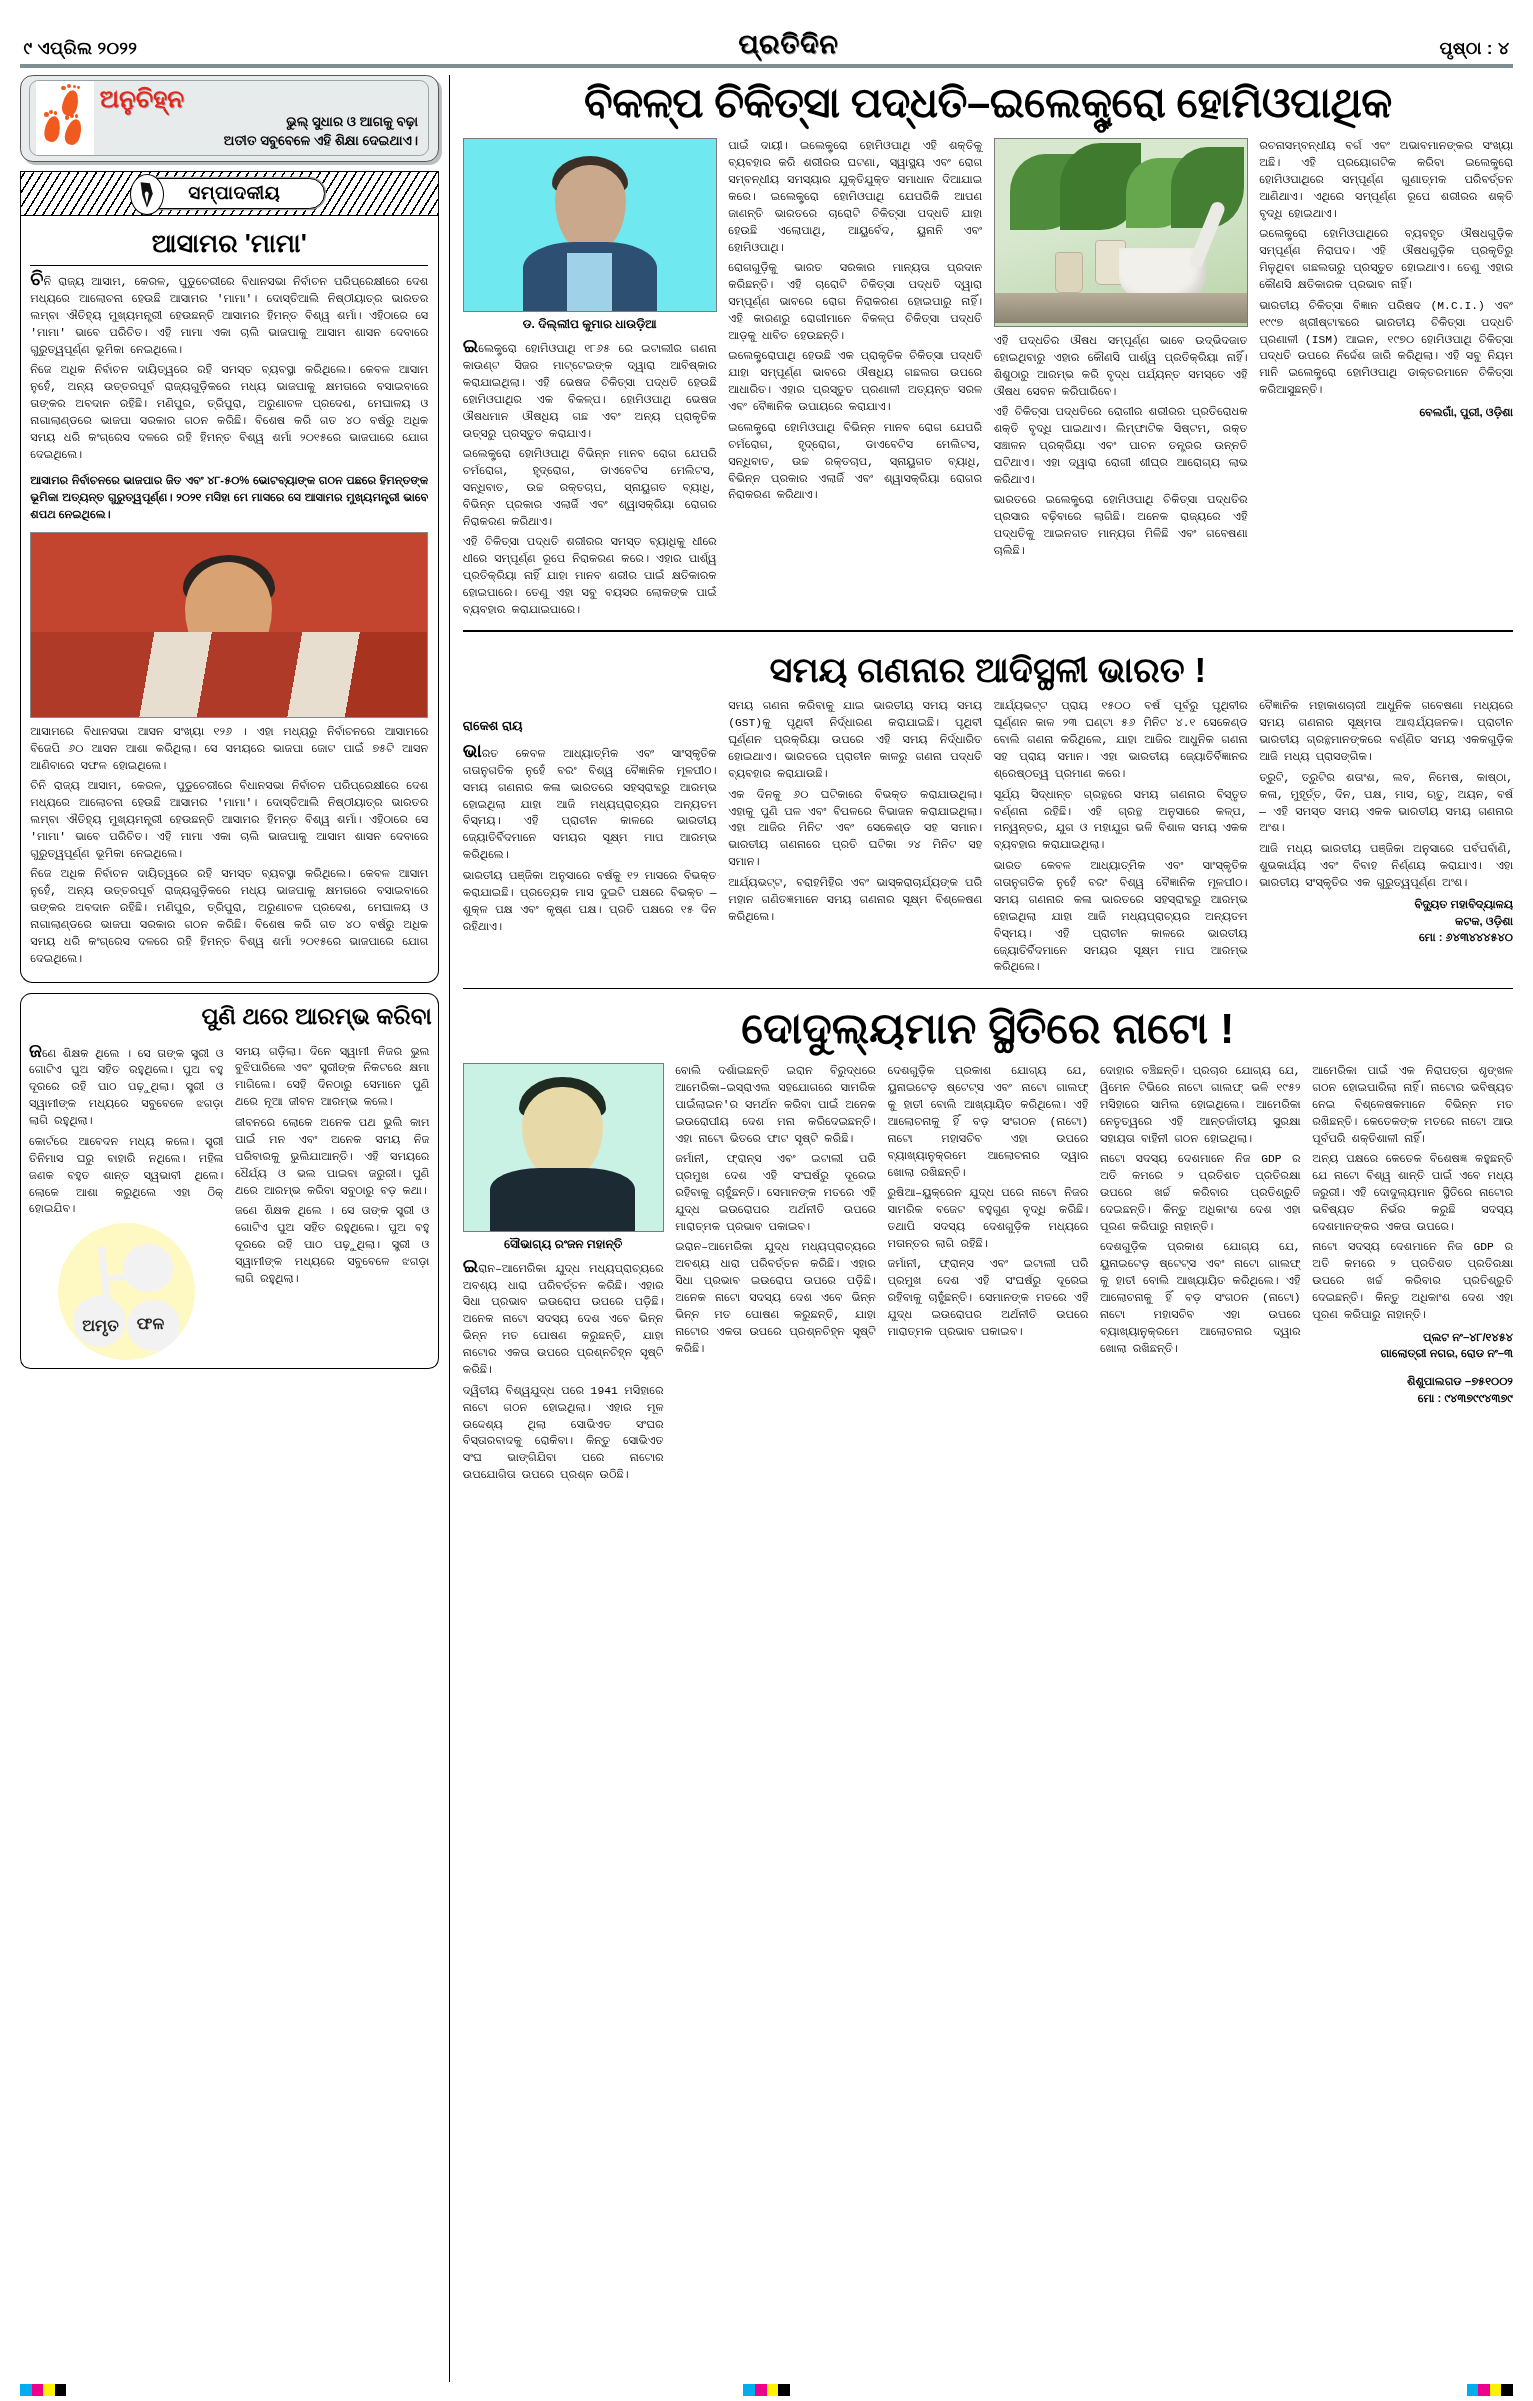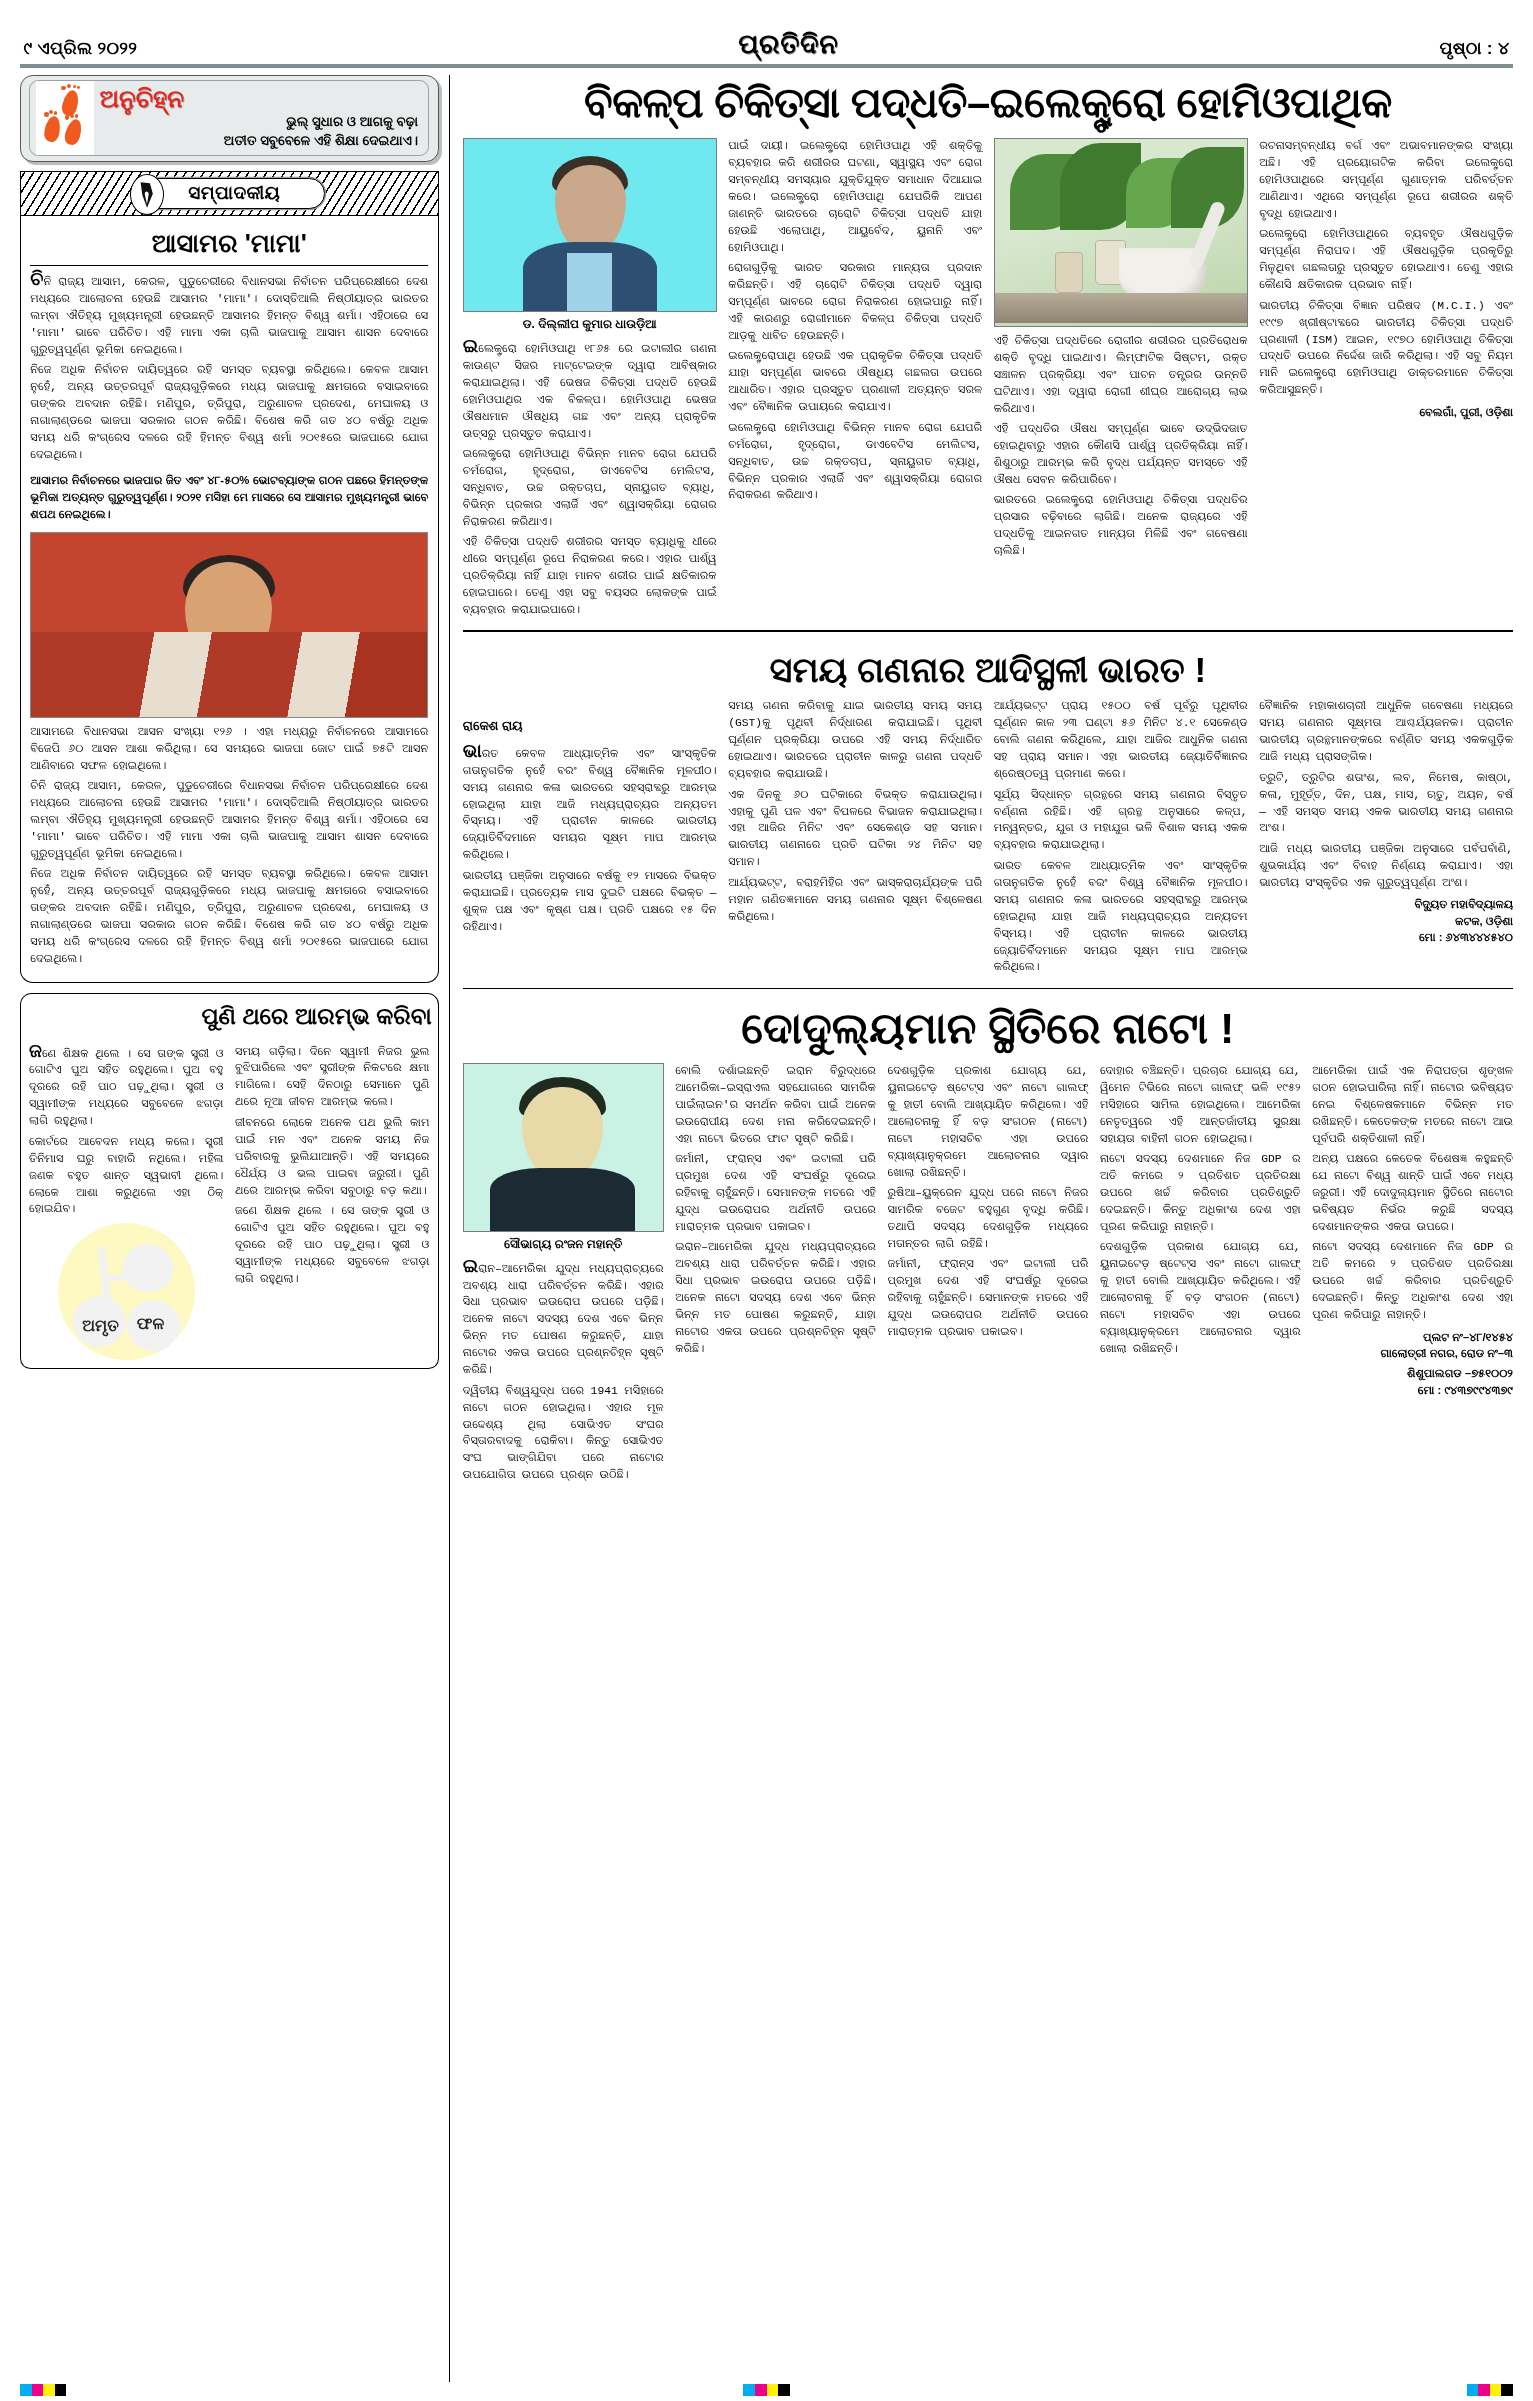--- a/index.html
+++ b/index.html
@@ -605,22 +605,22 @@
               <span class="b1 bottle"></span>
               <span class="b2 bottle"></span>
               <span class="mortar"></span>
               <span class="pestle"></span>
               <span class="pill" style="left:12%;bottom:10%;width:10.5px;height:10.5px;"></span>
               <span class="pill" style="left:18%;bottom:7%;width:9.3px;height:9.3px;"></span>
               <span class="pill" style="left:62%;bottom:8%;width:10px;height:10px;"></span>
               <span class="pill" style="left:68%;bottom:5%;width:8.7px;height:8.7px;"></span>
               <span class="stone"></span>
             </div>
+            <p class="body">ଏହି ପଦ୍ଧତିର ଔଷଧ ସମ୍ପୂର୍ଣ୍ଣ ଭାବେ ଉଦ୍ଭିଦଜାତ ହୋଇଥିବାରୁ ଏହାର କୌଣସି ପାର୍ଶ୍ୱ ପ୍ରତିକ୍ରିୟା ନାହିଁ। ଶିଶୁଠାରୁ ଆରମ୍ଭ କରି ବୃଦ୍ଧ ପର୍ଯ୍ୟନ୍ତ ସମସ୍ତେ ଏହି ଔଷଧ ସେବନ କରିପାରିବେ।</p>
             <p class="body">ଏହି ଚିକିତ୍ସା ପଦ୍ଧତିରେ ରୋଗୀର ଶରୀରର ପ୍ରତିରୋଧକ ଶକ୍ତି ବୃଦ୍ଧି ପାଇଥାଏ। ଲିମ୍ଫାଟିକ ସିଷ୍ଟମ, ରକ୍ତ ସଞ୍ଚାଳନ ପ୍ରକ୍ରିୟା ଏବଂ ପାଚନ ତନ୍ତ୍ରର ଉନ୍ନତି ଘଟିଥାଏ। ଏହା ଦ୍ୱାରା ରୋଗୀ ଶୀଘ୍ର ଆରୋଗ୍ୟ ଲାଭ କରିଥାଏ।</p>
-            <p class="body">ଏହି ପଦ୍ଧତିର ଔଷଧ ସମ୍ପୂର୍ଣ୍ଣ ଭାବେ ଉଦ୍ଭିଦଜାତ ହୋଇଥିବାରୁ ଏହାର କୌଣସି ପାର୍ଶ୍ୱ ପ୍ରତିକ୍ରିୟା ନାହିଁ। ଶିଶୁଠାରୁ ଆରମ୍ଭ କରି ବୃଦ୍ଧ ପର୍ଯ୍ୟନ୍ତ ସମସ୍ତେ ଏହି ଔଷଧ ସେବନ କରିପାରିବେ।</p>
             <p class="body">ଭାରତରେ ଇଲେକ୍ଟ୍ରୋ ହୋମିଓପାଥି ଚିକିତ୍ସା ପଦ୍ଧତିର ପ୍ରସାର ବଢ଼ିବାରେ ଲାଗିଛି। ଅନେକ ରାଜ୍ୟରେ ଏହି ପଦ୍ଧତିକୁ ଆଇନଗତ ମାନ୍ୟତା ମିଳିଛି ଏବଂ ଗବେଷଣା ଚାଲିଛି।</p>
           </div>
 
           <div class="acol">
             <p class="body">ରଚନାସମ୍ବନ୍ଧୀୟ ବର୍ଗ ଏବଂ ଅଭାବମାନଙ୍କର ସଂଖ୍ୟା ଅଛି। ଏହି ପ୍ରୟୋଗଟିକ କରିବା ଇଲେକ୍ଟ୍ରୋ ହୋମିଓପାଥିରେ ସମ୍ପୂର୍ଣ୍ଣ ଗୁଣାତ୍ମକ ପରିବର୍ତ୍ତନ ଆଣିଥାଏ। ଏଥିରେ ସମ୍ପୂର୍ଣ୍ଣ ରୂପେ ଶରୀରର ଶକ୍ତି ବୃଦ୍ଧି ହୋଇଥାଏ।</p>
             <p class="body">ଇଲେକ୍ଟ୍ରୋ ହୋମିଓପାଥିରେ ବ୍ୟବହୃତ ଔଷଧଗୁଡ଼ିକ ସମ୍ପୂର୍ଣ୍ଣ ନିରାପଦ। ଏହି ଔଷଧଗୁଡ଼ିକ ପ୍ରକୃତିରୁ ମିଳୁଥିବା ଗଛଲତାରୁ ପ୍ରସ୍ତୁତ ହୋଇଥାଏ। ତେଣୁ ଏହାର କୌଣସି କ୍ଷତିକାରକ ପ୍ରଭାବ ନାହିଁ।</p>
             <p class="body">ଭାରତୀୟ ଚିକିତ୍ସା ବିଜ୍ଞାନ ପରିଷଦ (M.C.I.) ଏବଂ ୧୯୯୭ ଖ୍ରୀଷ୍ଟାବ୍ଦରେ ଭାରତୀୟ ଚିକିତ୍ସା ପଦ୍ଧତି ପ୍ରଣାଳୀ (ISM) ଆଇନ, ୧୯୭୦ ହୋମିଓପାଥି ଚିକିତ୍ସା ପଦ୍ଧତି ଉପରେ ନିର୍ଦ୍ଦେଶ ଜାରି କରିଥିଲା। ଏହି ସବୁ ନିୟମ ମାନି ଇଲେକ୍ଟ୍ରୋ ହୋମିଓପାଥି ଡାକ୍ତରମାନେ ଚିକିତ୍ସା କରିଆସୁଛନ୍ତି।</p>
             <div class="sig">ବେଲଗାଁ, ପୁରୀ, ଓଡ଼ିଶା</div>
           </div>
         </div>
@@ -688,21 +688,21 @@
             <p class="body">ଦୋହାର ବଞ୍ଚିଛନ୍ତି। ପ୍ରଚାର ଯୋଗ୍ୟ ଯେ, ୱିମେନ ଟିଭିରେ ନାଟୋ ଗାଲଫ୍ ଭଳି ୧୯୫୨ ମସିହାରେ ସାମିଲ ହୋଇଥିଲେ। ଆମେରିକା ନେତୃତ୍ୱରେ ଏହି ଆନ୍ତର୍ଜାତୀୟ ସୁରକ୍ଷା ସହାୟତା ବାହିନୀ ଗଠନ ହୋଇଥିଲା।</p>
             <p class="body">ନାଟୋ ସଦସ୍ୟ ଦେଶମାନେ ନିଜ GDP ର ଅତି କମରେ ୨ ପ୍ରତିଶତ ପ୍ରତିରକ୍ଷା ଉପରେ ଖର୍ଚ୍ଚ କରିବାର ପ୍ରତିଶ୍ରୁତି ଦେଇଛନ୍ତି। କିନ୍ତୁ ଅଧିକାଂଶ ଦେଶ ଏହା ପୂରଣ କରିପାରୁ ନାହାନ୍ତି।</p>
             <p class="body">ଦେଶଗୁଡ଼ିକ ପ୍ରକାଶ ଯୋଗ୍ୟ ଯେ, ୟୁନାଇଟେଡ଼ ଷ୍ଟେଟ୍ସ ଏବଂ ନାଟୋ ଗାଲଫ୍ କୁ ହାତୀ ବୋଲି ଆଖ୍ୟାୟିତ କରିଥିଲେ। ଏହି ଆଲୋଚନାକୁ ହିଁ ବଡ଼ ସଂଗଠନ (ନାଟୋ) ନାଟୋ ମହାସଚିବ ଏହା ଉପରେ ବ୍ୟାଖ୍ୟାନୁକ୍ରମେ ଆଲୋଚନାର ଦ୍ୱାର ଖୋଲା ରଖିଛନ୍ତି।</p>
           </div>
           <div class="acol">
             <p class="body">ଆମେରିକା ପାଇଁ ଏକ ନିରାପତ୍ତା ଶୃଙ୍ଖଳ ଗଠନ ହୋଇପାରିଲା ନାହିଁ। ନାଟୋର ଭବିଷ୍ୟତ ନେଇ ବିଶ୍ଳେଷକମାନେ ବିଭିନ୍ନ ମତ ରଖିଛନ୍ତି। କେତେକଙ୍କ ମତରେ ନାଟୋ ଆଉ ପୂର୍ବପରି ଶକ୍ତିଶାଳୀ ନାହିଁ।</p>
             <p class="body">ଅନ୍ୟ ପକ୍ଷରେ କେତେକ ବିଶେଷଜ୍ଞ କହୁଛନ୍ତି ଯେ ନାଟୋ ବିଶ୍ୱ ଶାନ୍ତି ପାଇଁ ଏବେ ମଧ୍ୟ ଜରୁରୀ। ଏହି ଦୋଦୁଲ୍ୟମାନ ସ୍ଥିତିରେ ନାଟୋର ଭବିଷ୍ୟତ ନିର୍ଭର କରୁଛି ସଦସ୍ୟ ଦେଶମାନଙ୍କର ଏକତା ଉପରେ।</p>
             <p class="body">ନାଟୋ ସଦସ୍ୟ ଦେଶମାନେ ନିଜ GDP ର ଅତି କମରେ ୨ ପ୍ରତିଶତ ପ୍ରତିରକ୍ଷା ଉପରେ ଖର୍ଚ୍ଚ କରିବାର ପ୍ରତିଶ୍ରୁତି ଦେଇଛନ୍ତି। କିନ୍ତୁ ଅଧିକାଂଶ ଦେଶ ଏହା ପୂରଣ କରିପାରୁ ନାହାନ୍ତି।</p>
             <div class="sig">ପ୍ଲଟ ନଂ–୪୮/୧୪୫୪</div>
             <div class="sig" style="margin-top:0">ଗାଲୋତ୍ରୀ ନଗର, ରୋଡ ନଂ–୩</div>
-            <div class="sig" style="margin-top:4px">ଶିଶୁପାଲଗଡ –୭୫୧୦୦୨</div>
+            <div class="sig" style="margin-top:12px">ଶିଶୁପାଲଗଡ –୭୫୧୦୦୨</div>
             <div class="sig" style="margin-top:0">ମୋ : ୯୪୩୭୯୯୪୩୭୯</div>
           </div>
         </div>
       </div>
 
     </div>
   </div>
 
   <div class="footer-bar">
     <div class="reg-marks">

